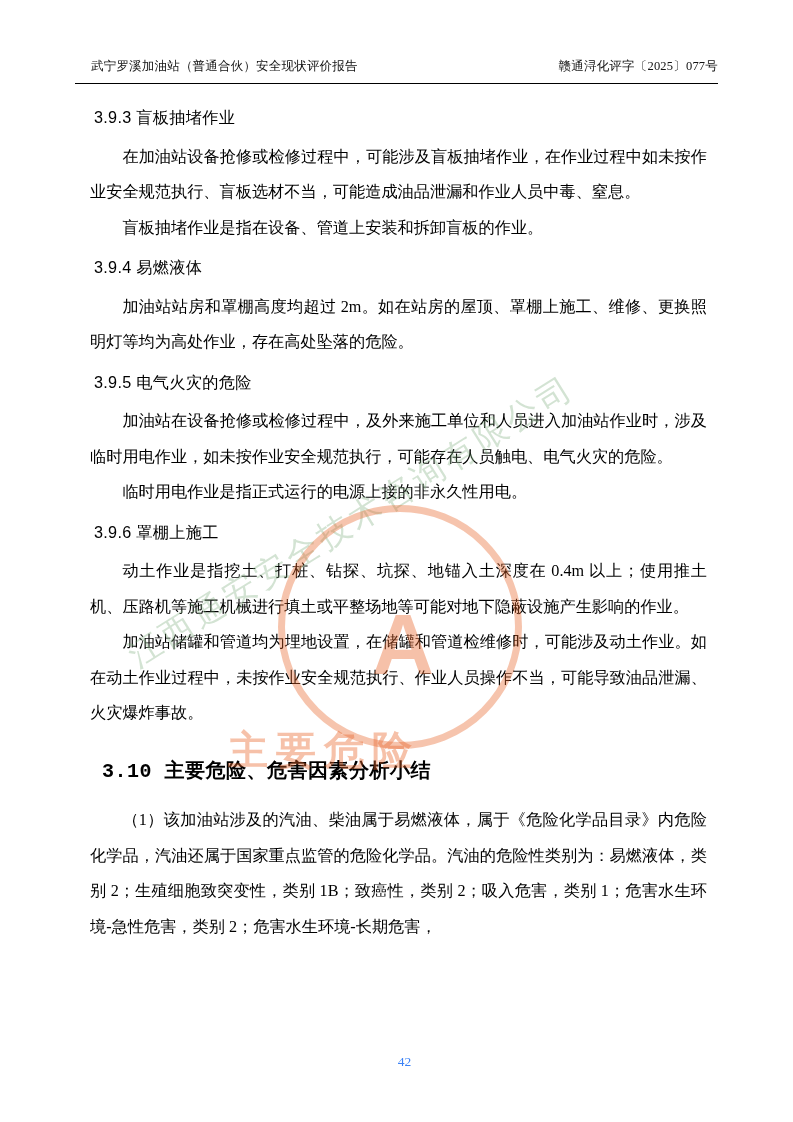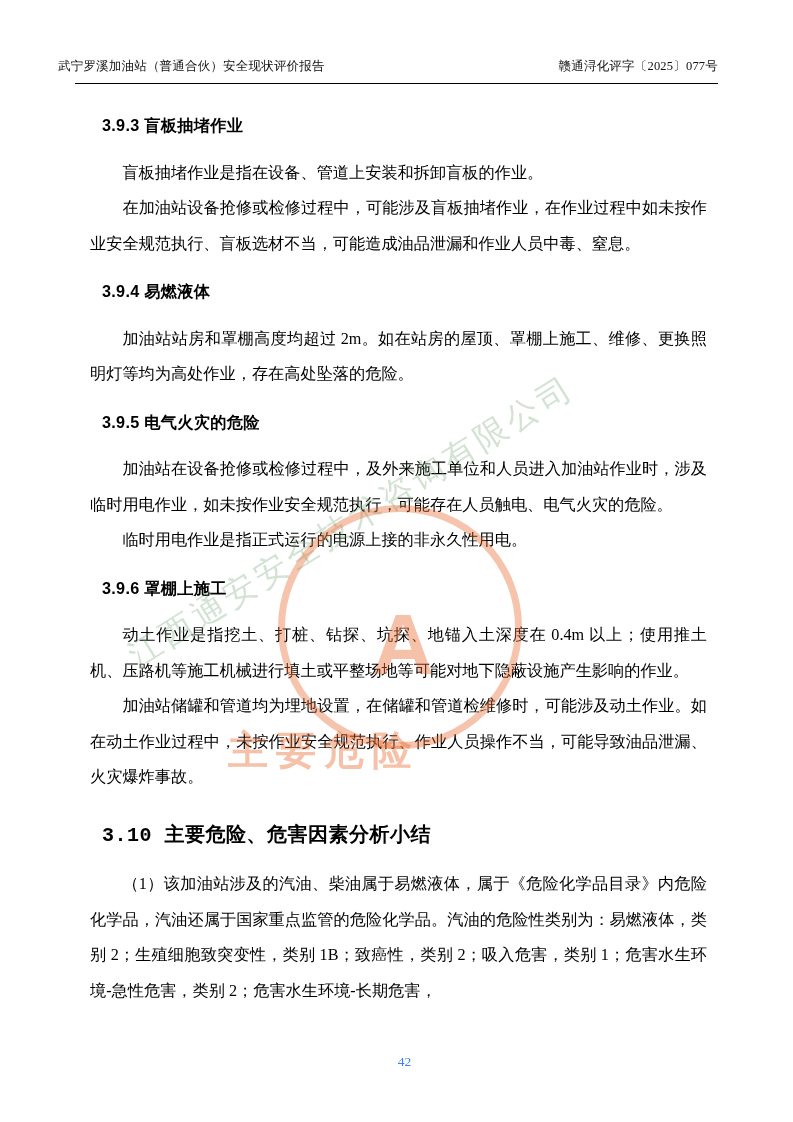--- a/index.html
+++ b/index.html
@@ -15,21 +15,21 @@
     margin: 0 auto;
     overflow: hidden;
     font-family: "Liberation Serif", "DejaVu Serif", serif;
     color: #000;
     box-sizing: border-box;
   }
   
   .header {
     position: absolute;
     top: 58px;
-    left: 58px;
+    left: 91px;
     right: 75px;
     display: flex;
     justify-content: space-between;
     align-items: baseline;
     font-size: 12.5px;
     color: #111;
     letter-spacing: 0.2px;
   }
   .header-left { white-space: nowrap; }
   .header-right { white-space: nowrap; }
@@ -50,22 +50,22 @@
     font-size: 16.2px;
     line-height: 35.5px;
     text-align: justify;
     text-justify: inter-ideograph;
   }
   .p {
     margin: 0;
     text-indent: 2em;
   }
   .h3 {
-    margin: 12px;
-    font-weight: bold;
+    margin: 4px;
+    font-weight: normal;
     font-family: "Liberation Sans", sans-serif;
     font-size: 16.2px;
     letter-spacing: 0.3px;
   }
   .h2 {
     margin: 12px;
     font-weight: bold;
     font-family: Liberation Mono, monospace;
     font-size: 20px;
     padding-top: 10px;
@@ -129,22 +129,22 @@
 
   <div class="watermark">
     <div class="wm-text-vert" style="left:120px; top:640px;">江西通安安全技术咨询有限公司</div>
     <div class="wm-ring" style="left:278px; top:505px; width:230px; height:230px;"></div>
     <div class="wm-brand" style="left:372px; top:595px; font-size:86px; letter-spacing:0;">A</div>
     <div class="wm-brand" style="left:228px; top:723px;">主要危险</div>
   </div>
 
   <div class="content">
     <p class="h3">3.9.3 盲板抽堵作业</p>
+    <p class="p">在加油站设备抢修或检修过程中，可能涉及盲板抽堵作业，在作业过程中如未按作业安全规范执行、盲板选材不当，可能造成油品泄漏和作业人员中毒、窒息。</p>
     <p class="p">盲板抽堵作业是指在设备、管道上安装和拆卸盲板的作业。</p>
-    <p class="p">在加油站设备抢修或检修过程中，可能涉及盲板抽堵作业，在作业过程中如未按作业安全规范执行、盲板选材不当，可能造成油品泄漏和作业人员中毒、窒息。</p>
     <p class="h3">3.9.4 易燃液体</p>
     <p class="p">加油站站房和罩棚高度均超过 2m。如在站房的屋顶、罩棚上施工、维修、更换照明灯等均为高处作业，存在高处坠落的危险。</p>
     <p class="h3">3.9.5 电气火灾的危险</p>
     <p class="p">加油站在设备抢修或检修过程中，及外来施工单位和人员进入加油站作业时，涉及临时用电作业，如未按作业安全规范执行，可能存在人员触电、电气火灾的危险。</p>
     <p class="p">临时用电作业是指正式运行的电源上接的非永久性用电。</p>
     <p class="h3">3.9.6 罩棚上施工</p>
     <p class="p">动土作业是指挖土、打桩、钻探、坑探、地锚入土深度在 0.4m 以上；使用推土机、压路机等施工机械进行填土或平整场地等可能对地下隐蔽设施产生影响的作业。</p>
     <p class="p">加油站储罐和管道均为埋地设置，在储罐和管道检维修时，可能涉及动土作业。如在动土作业过程中，未按作业安全规范执行、作业人员操作不当，可能导致油品泄漏、火灾爆炸事故。</p>
     <p class="h2">3.10 主要危险、危害因素分析小结</p>
     <p class="p">（1）该加油站涉及的汽油、柴油属于易燃液体，属于《危险化学品目录》内危险化学品，汽油还属于国家重点监管的危险化学品。汽油的危险性类别为：易燃液体，类别 2；生殖细胞致突变性，类别 1B；致癌性，类别 2；吸入危害，类别 1；危害水生环境-急性危害，类别 2；危害水生环境-长期危害，</p>

